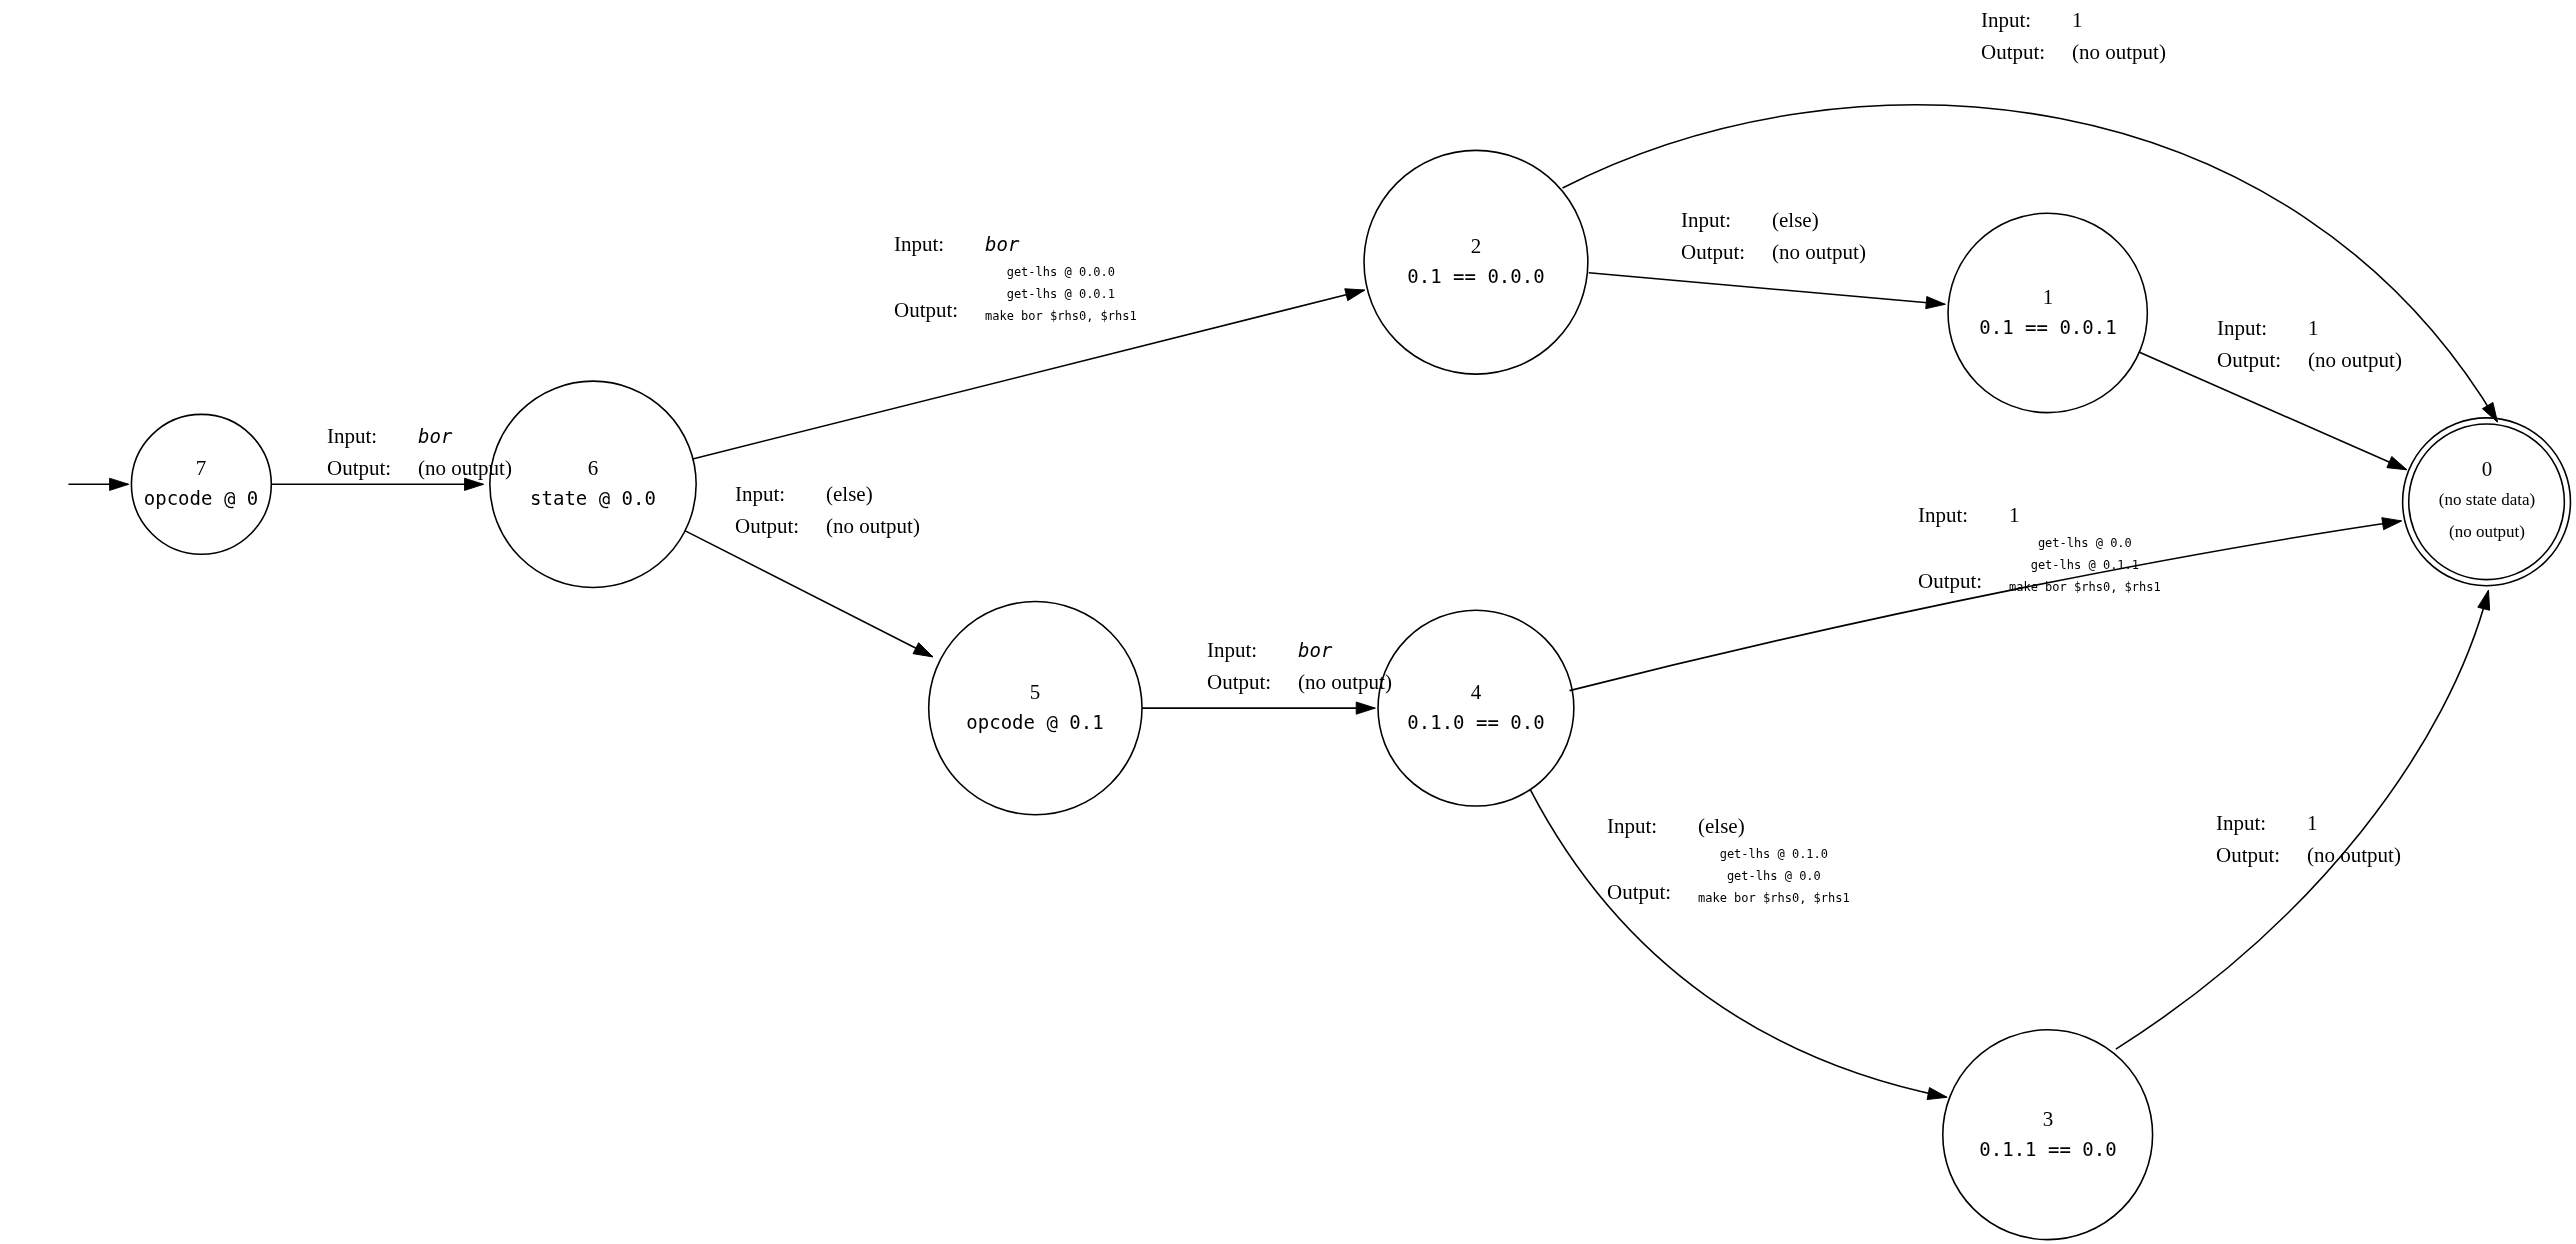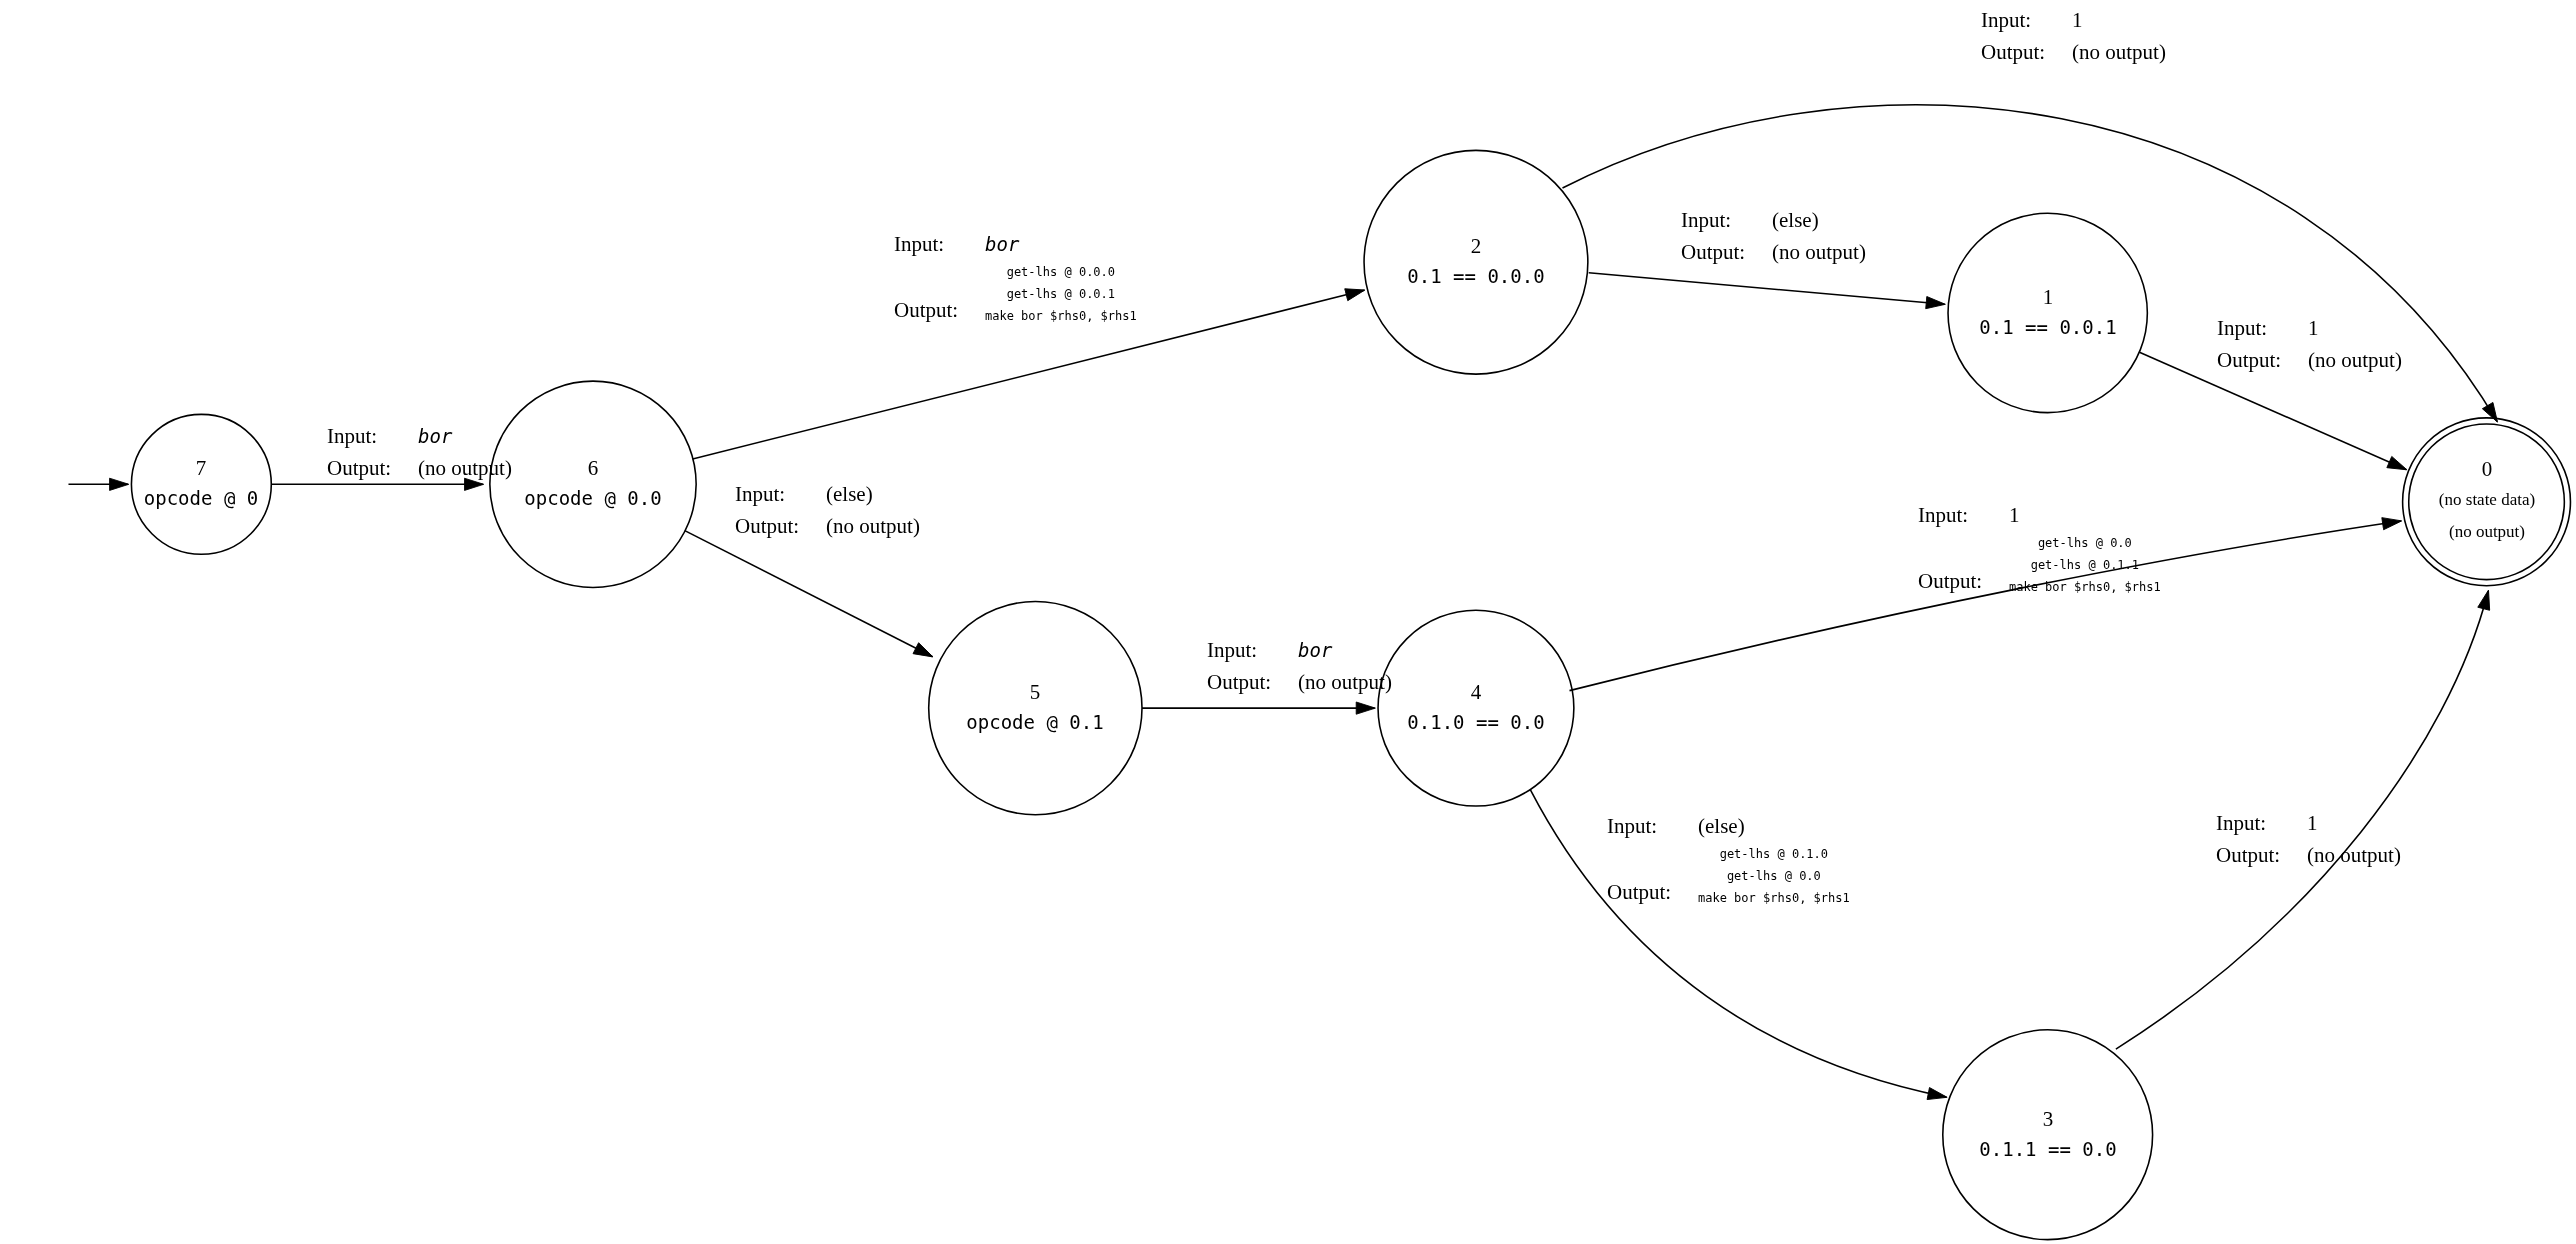--- a/index.html
+++ b/index.html
@@ -85,21 +85,21 @@
     <path class="edge" d="M1750,903 C1855,1105 2025,1215 2226,1255" marker-end="url(#arrow)"></path>
     <path class="edge" d="M2420,1200 C2645,1058 2800,855 2846,676" marker-end="url(#arrow)"></path>
   </svg>
 
   <div class="state-text" style="left:201px;top:484px">
     <div class="sid">7</div>
     <div class="scode">opcode @ 0</div>
   </div>
   <div class="state-text" style="left:593px;top:484px">
     <div class="sid">6</div>
-    <div class="scode">opcode @ 0.0</div>
+    <div class="scode">state @ 0.0</div>
   </div>
   <div class="state-text" style="left:1476px;top:262px">
     <div class="sid">2</div>
     <div class="scode">0.1 == 0.0.0</div>
   </div>
   <div class="state-text" style="left:2048px;top:313px">
     <div class="sid">1</div>
     <div class="scode">0.1 == 0.0.1</div>
   </div>
   <div class="state-text" style="left:2487px;top:502px">

